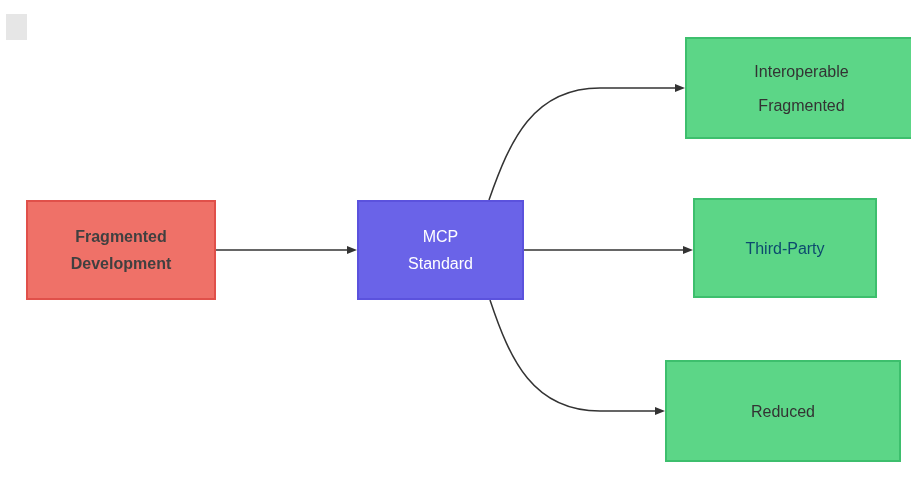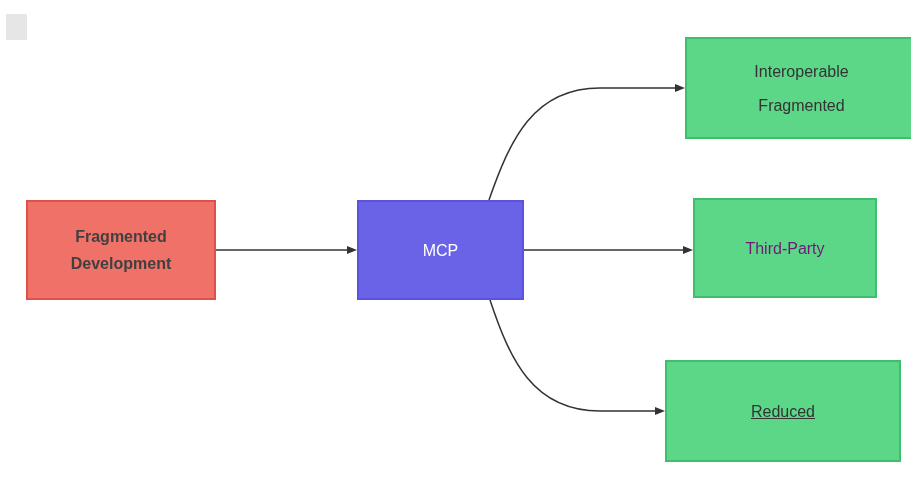--- a/index.html
+++ b/index.html
@@ -72,28 +72,29 @@
     <path class="edge" d="M490,300 C510,360 533,411 600,411 H655" marker-end="url(#arrowhead)" style="stroke: rgb(51, 51, 51);"></path>
   </svg>
 
   <div class="node node-fragmented" style="background-color: rgb(239, 113, 104); border-color: rgb(224, 80, 74); color: #404040; font-weight: bold;">
     <span>Fragmented</span>
     <span>Development</span>
   </div>
 
   <div class="node node-mcp" style="background-color: rgb(106, 99, 232); border-color: rgb(91, 82, 221); color: rgb(255, 255, 255);">
     <span>MCP</span>
+    <span>Standard</span>
   </div>
 
   <div class="node node-interop" style="background-color: rgb(92, 214, 135); border-color: rgb(61, 191, 109); color: rgb(51, 51, 51);">
     <span>Interoperable</span>
     <span>Fragmented</span>
   </div>
 
-  <div class="node node-thirdparty" style="background-color: rgb(92, 214, 135); border-color: rgb(61, 191, 109); color: #701a75;">
+  <div class="node node-thirdparty" style="background-color: rgb(92, 214, 135); border-color: rgb(61, 191, 109); color: #0c4a6e;">
     <span>Third-Party</span>
   </div>
 
-  <div class="node node-reduced" style="background-color: rgb(92, 214, 135); border-color: rgb(61, 191, 109); color: rgb(51, 51, 51); text-decoration: underline;">
+  <div class="node node-reduced" style="background-color: rgb(92, 214, 135); border-color: rgb(61, 191, 109); color: rgb(51, 51, 51);">
     <span>Reduced</span>
   </div>
 
 </div>
 
 </body></html>

